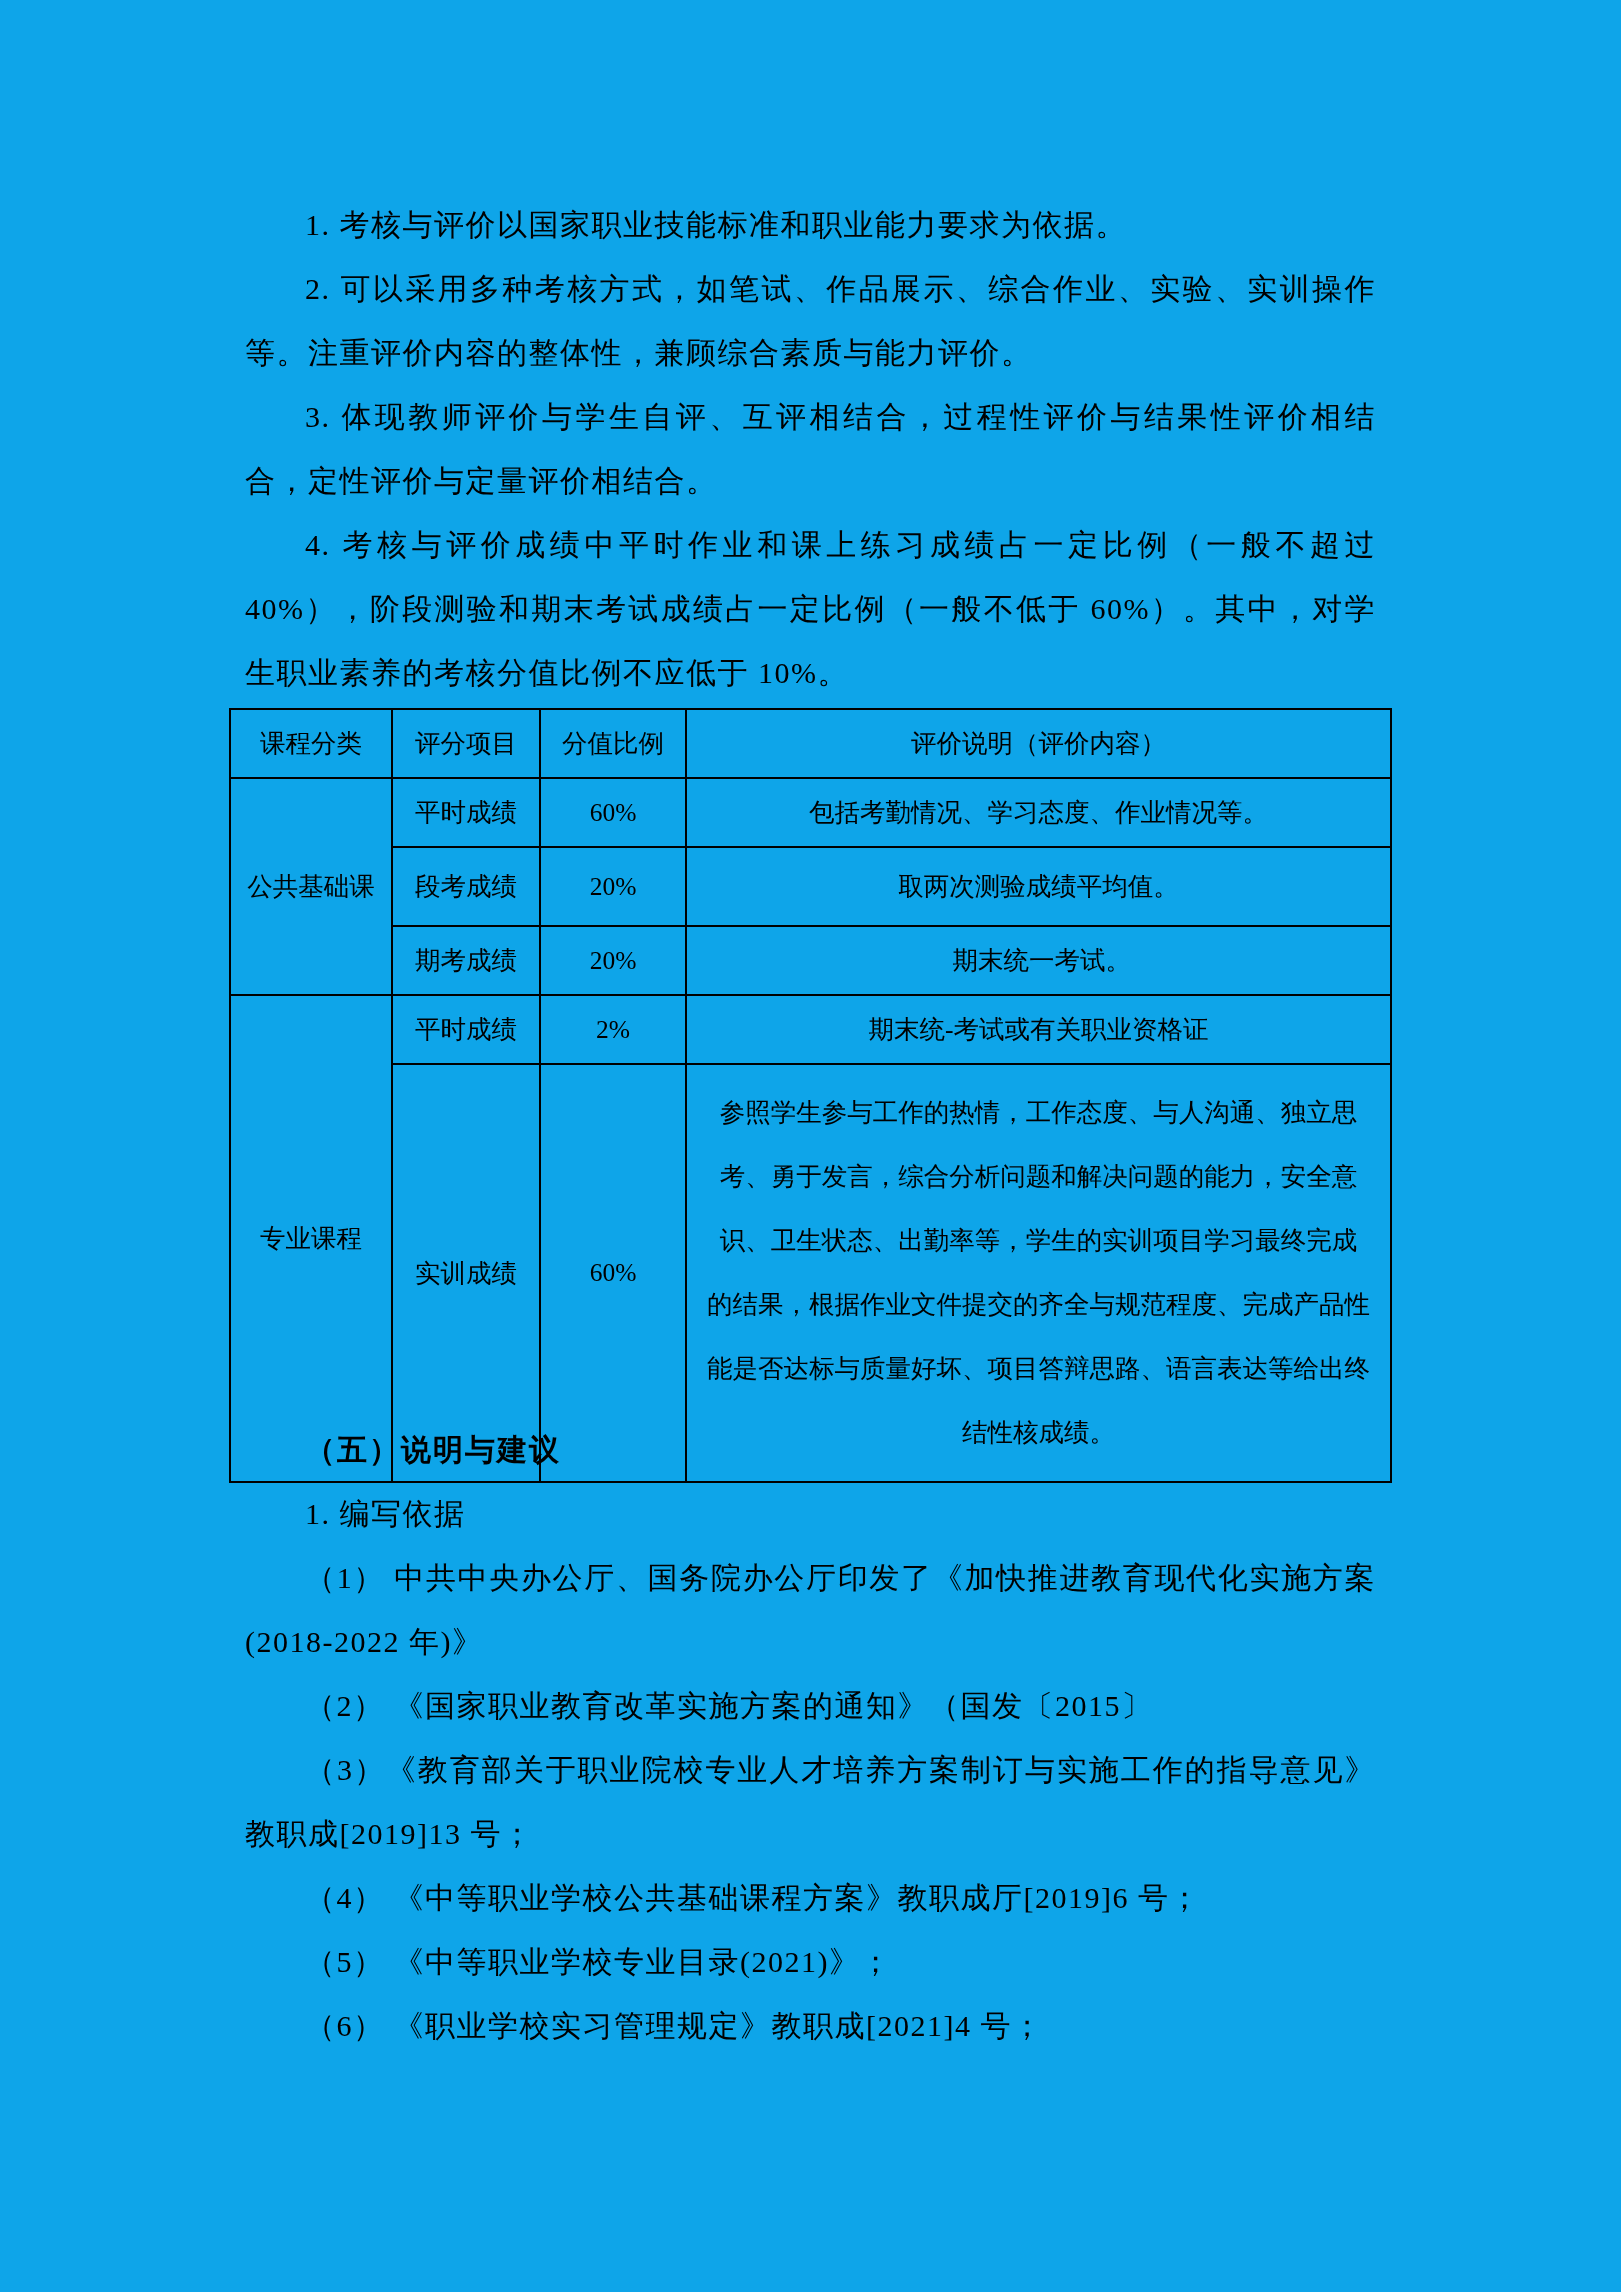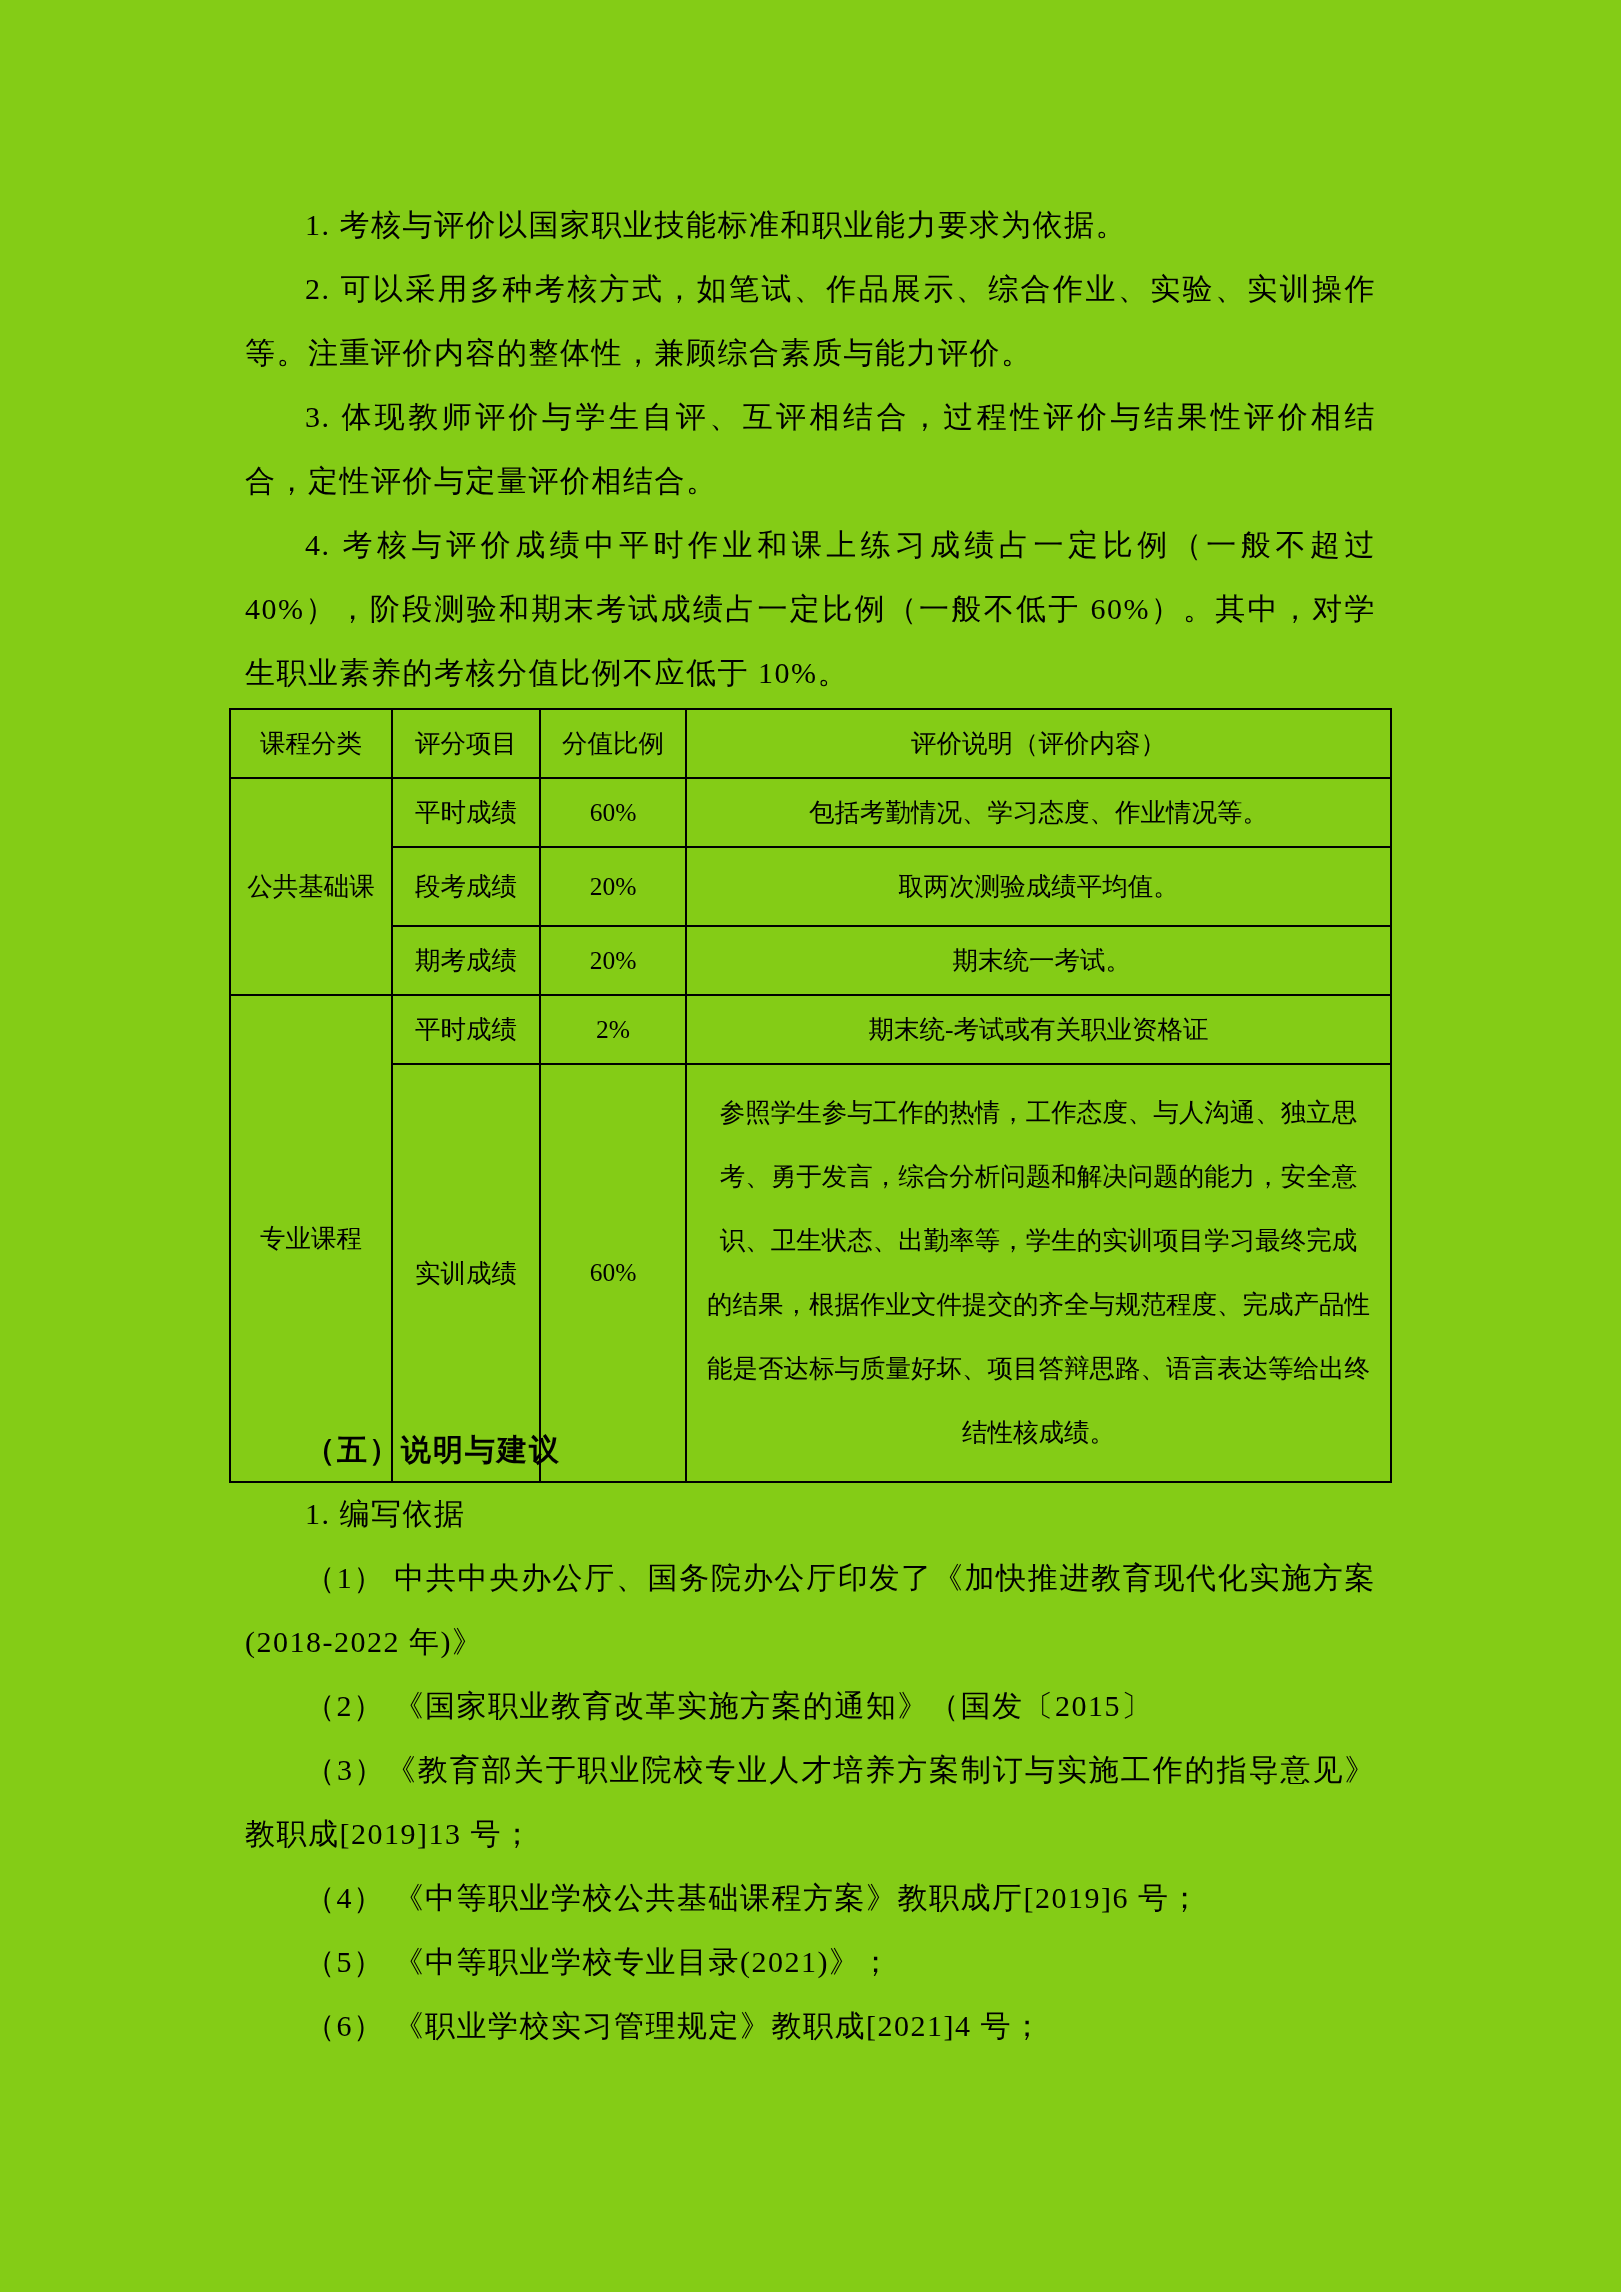--- a/index.html
+++ b/index.html
@@ -1,21 +1,21 @@
 <!DOCTYPE html>
 <html><head>
 <meta charset="utf-8">
 <style>
   html, body { margin: 0; padding: 0; background: #e8e8e8; }
   .page {
     position: relative;
     width: 1621px;
     height: 2293px;
     margin: 0 auto;
-    background: #84cc16;
+    background: #0ea5e9;
     overflow: hidden;
     color: #000000;
     font-family: "Liberation Serif", "DejaVu Serif", serif;
   }
 
   
   .body-text {
     position: absolute;
     left: 245px;
     top: 193px;

